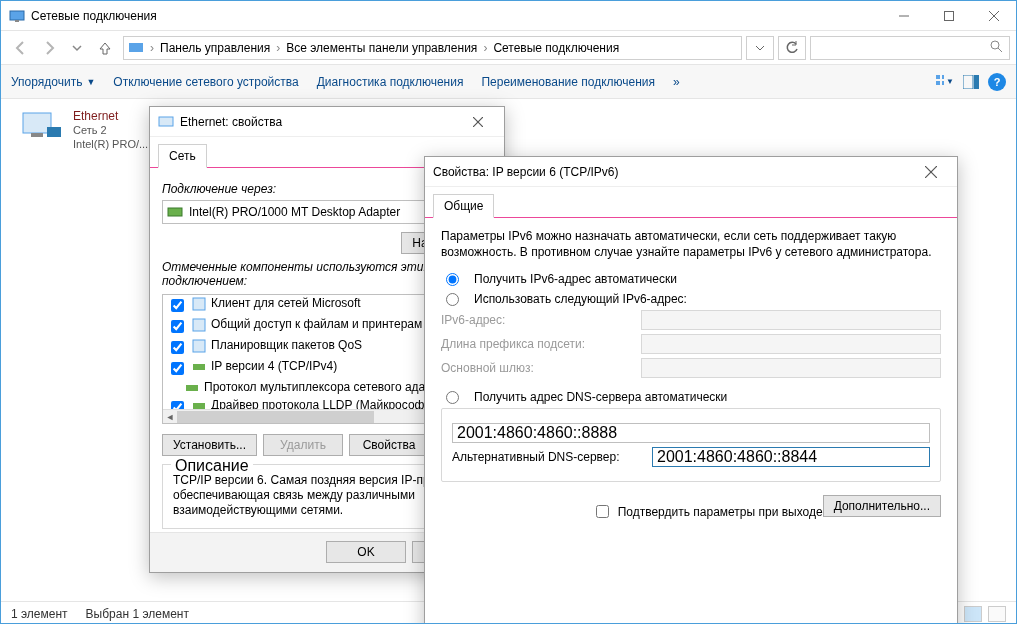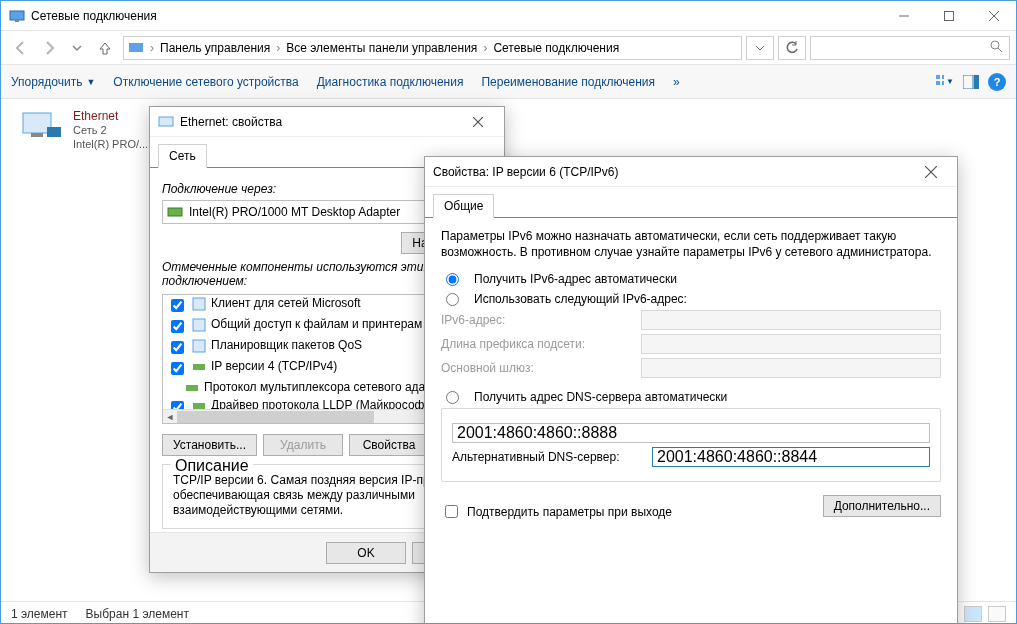--- a/index.html
+++ b/index.html
@@ -70,39 +70,39 @@
   .comp-row.selected .c-text { border-bottom:2px solid #d40000; }
   .comp-row.selected { background:#f0f0f0; color:#000; }
   .comp-row.nochk .chk-ph { width:13px; }
   .hscroll { position:absolute; bottom:0; left:0; right:0; height:14px; background:#f0f0f0; border-top:1px solid #ddd; display:flex; align-items:center; }
   .hscroll .thumb { position:absolute; left:14px; width:60%; height:12px; background:#cfcfcf; }
   .hscroll .arrow { width:14px; height:14px; display:flex; align-items:center; justify-content:center; color:#666; font-size:9px; }
   .hscroll .ar { margin-left:auto; }
   .grp-box { border:1px solid #d8d8d8; padding:8px 10px 10px 10px; margin-top:8px; position:relative; }
   .grp-box > .legend { position:absolute; top:-8px; left:8px; background:#fff; padding:0 4px; font-size:16px; }
   .desc-text { color:#000; font-size:12px; line-height:15px; }
-  .d1 .btnrow-main, .d2 .btnrow-main { display:flex; justify-content:flex-end; gap:6px; padding:8px 12px; border-top:1px solid #e5e5e5; background:#f3f3f3; position:absolute; bottom:0; left:0; right:0; height:40px; align-items:center;}
+  .d1 .btnrow-main, .d2 .btnrow-main { display:flex; justify-content:flex-end; gap:6px; padding:8px 12px; border-top:1px solid #e5e5e5; background:#f3f3f3; position:absolute; bottom:0; left:0; right:0; height:40px; }
   .d1 .middle-btns { display:flex; gap:6px; margin-top:10px; }
 
   
   .d2 { left:423px; top:155px; width:534px; height:548px; }
   .d2 .body { padding:10px 16px; font-size:12px; }
   .info-text { line-height:16px; margin-bottom:10px; }
   .radio-row { display:flex; align-items:flex-end; gap:12px; margin:4px 0; }
   .radio-row input[type=radio] { width:13px; height:13px; }
   .field-grid { margin:4px 0 10px 0; }
   .field-row { display:flex; align-items:center; margin:4px 0; }
   .field-row .fl { width:200px; color:#9a9a9a; }
   .field-row .fv { flex:1; }
   .txt { height:20px; border:1px solid #bfbfbf; padding:0 4px; font-size:16px; width:100%; }
   .txt.disabled { background:#f5f5f5; border-color:#d8d8d8; color:#9a9a9a; }
   .txt.active { border-color:#2a7ab0; }
   .dns-block { border:1px solid #d8d8d8; padding:10px; border-radius:2px; margin-top:4px;}
   .chk-row { display:flex; align-items:center; gap:6px; margin-top:12px;}
-  .adv-row { display:flex; justify-content:space-between; align-items:center; margin-top:8px;}
+  .adv-row { display:flex; justify-content:flex-end; align-items:center; margin-top:8px;}
 </style>
 </head>
 <body>
 
 <div class="root">
 
   <div class="titlebar">
     <span class="t-icon">
       <svg width="16" height="16">
           <rect x="1" y="3" width="14" height="9" fill="#5aa3e8" stroke="#2a6aa8"></rect>

